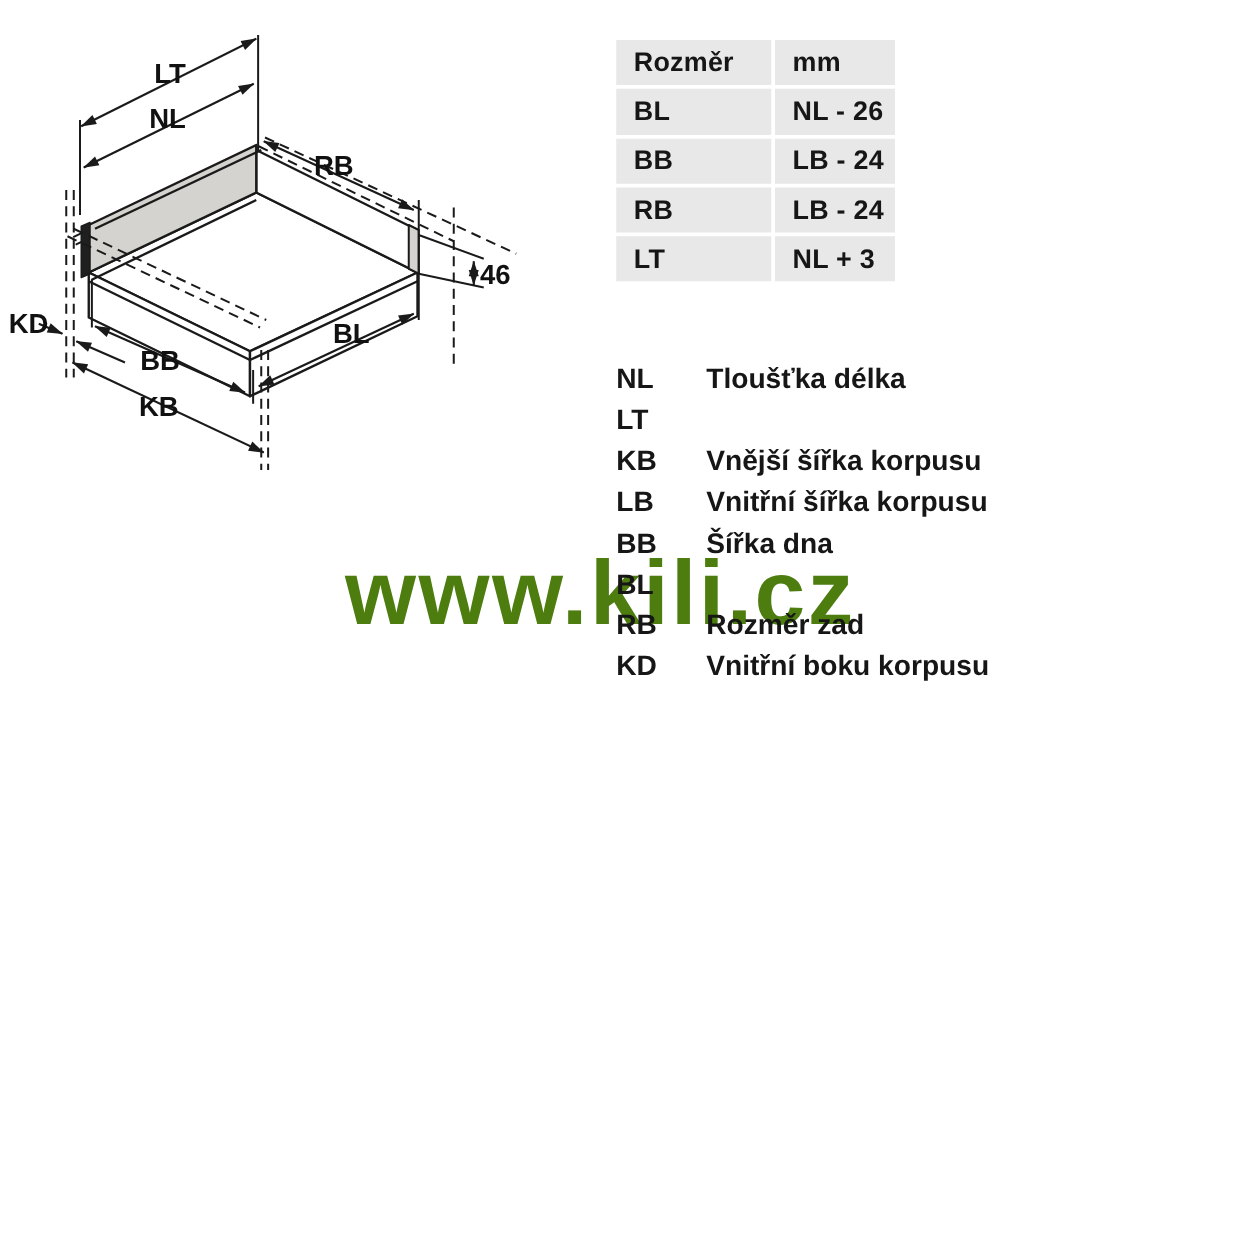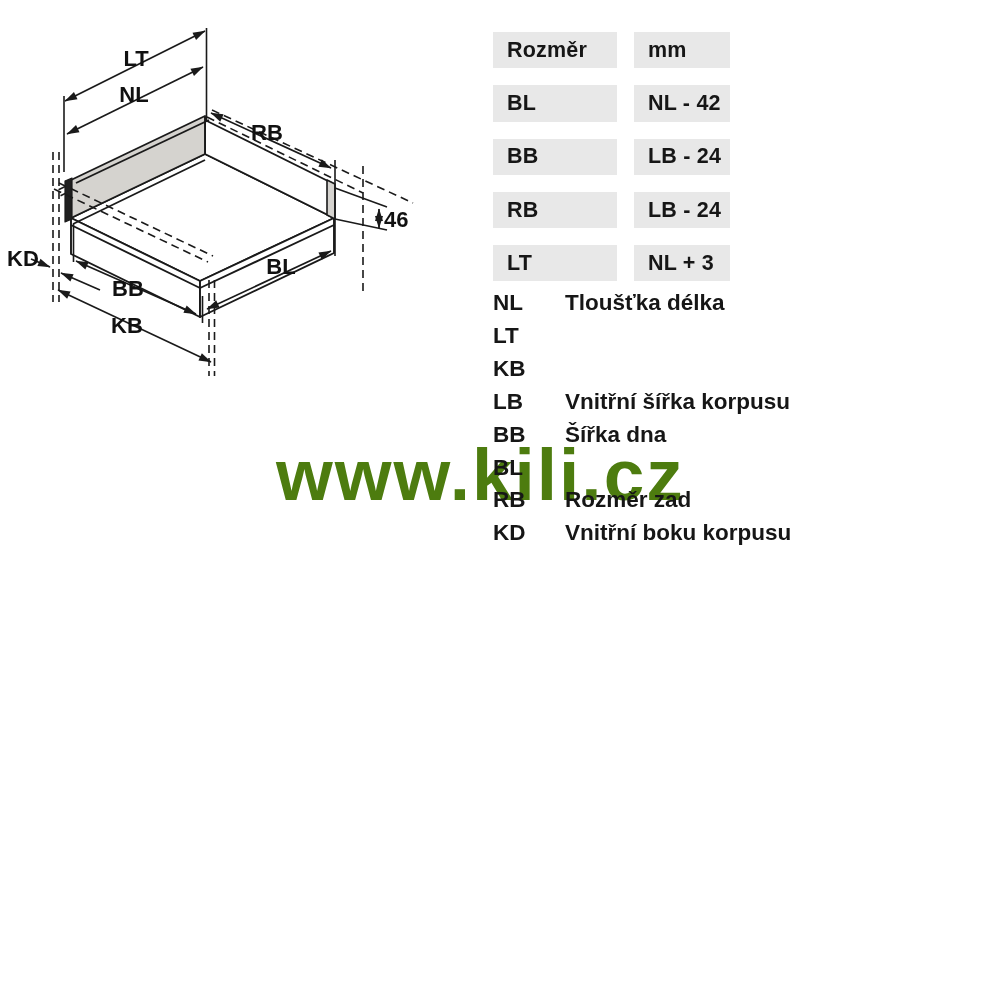--- a/index.html
+++ b/index.html
@@ -10,21 +10,21 @@
   .canvas{position:absolute;inset:0;padding-left:27px;}
 
   
   .drawing{position:absolute;left:0;top:0;width:460px;height:400px;z-index:2;}
   .drawing text{font-family:"Liberation Sans",sans-serif;font-weight:700;font-size:22px;fill:#111;}
 
   
   .dim-table{
     position:absolute;left:493px;top:32px;z-index:2;
     display:grid;grid-template-columns:124px 96px;grid-auto-rows:36.3px;
-    gap:17px;background:#ffffff;
+    gap:3px;background:#ffffff;
   }
   .dim-table .cell{
     background:#e8e8e8;display:flex;align-items:center;
     padding-left:14px;font-size:21.5px;font-weight:700;letter-spacing:.2px;
   }
 
   
   .legend{position:absolute;left:493px;top:287px;z-index:3;}
   .legend .row{display:flex;line-height:32.9px;font-size:22.5px;font-weight:700;}
   .legend .abbr{width:72px;flex:0 0 72px;}
@@ -115,21 +115,21 @@
       <text x="281" y="274" text-anchor="middle">BL</text>
       <text x="384" y="227" text-anchor="start">46</text>
     </g>
   </svg>
 
   <div class="dim-table">
     <div class="cell head">Rozměr</div>
     <div class="cell head">mm</div>
 
     <div class="cell">BL</div>
-    <div class="cell">NL - 42</div>
+    <div class="cell">NL - 26</div>
 
     <div class="cell">BB</div>
     <div class="cell">LB - 24</div>
 
     <div class="cell">RB</div>
     <div class="cell">LB - 24</div>
 
     <div class="cell">LT</div>
     <div class="cell">NL + 3</div>
   </div>
@@ -137,20 +137,21 @@
   <div class="legend">
     <div class="row">
       <span class="abbr">NL</span>
       <span class="desc">Tloušťka délka</span>
     </div>
     <div class="row">
       <span class="abbr">LT</span>
     </div>
     <div class="row">
       <span class="abbr">KB</span>
+      <span class="desc">Vnější šířka korpusu</span>
     </div>
     <div class="row">
       <span class="abbr">LB</span>
       <span class="desc">Vnitřní šířka korpusu</span>
     </div>
     <div class="row">
       <span class="abbr">BB</span>
       <span class="desc">Šířka dna</span>
     </div>
     <div class="row">

